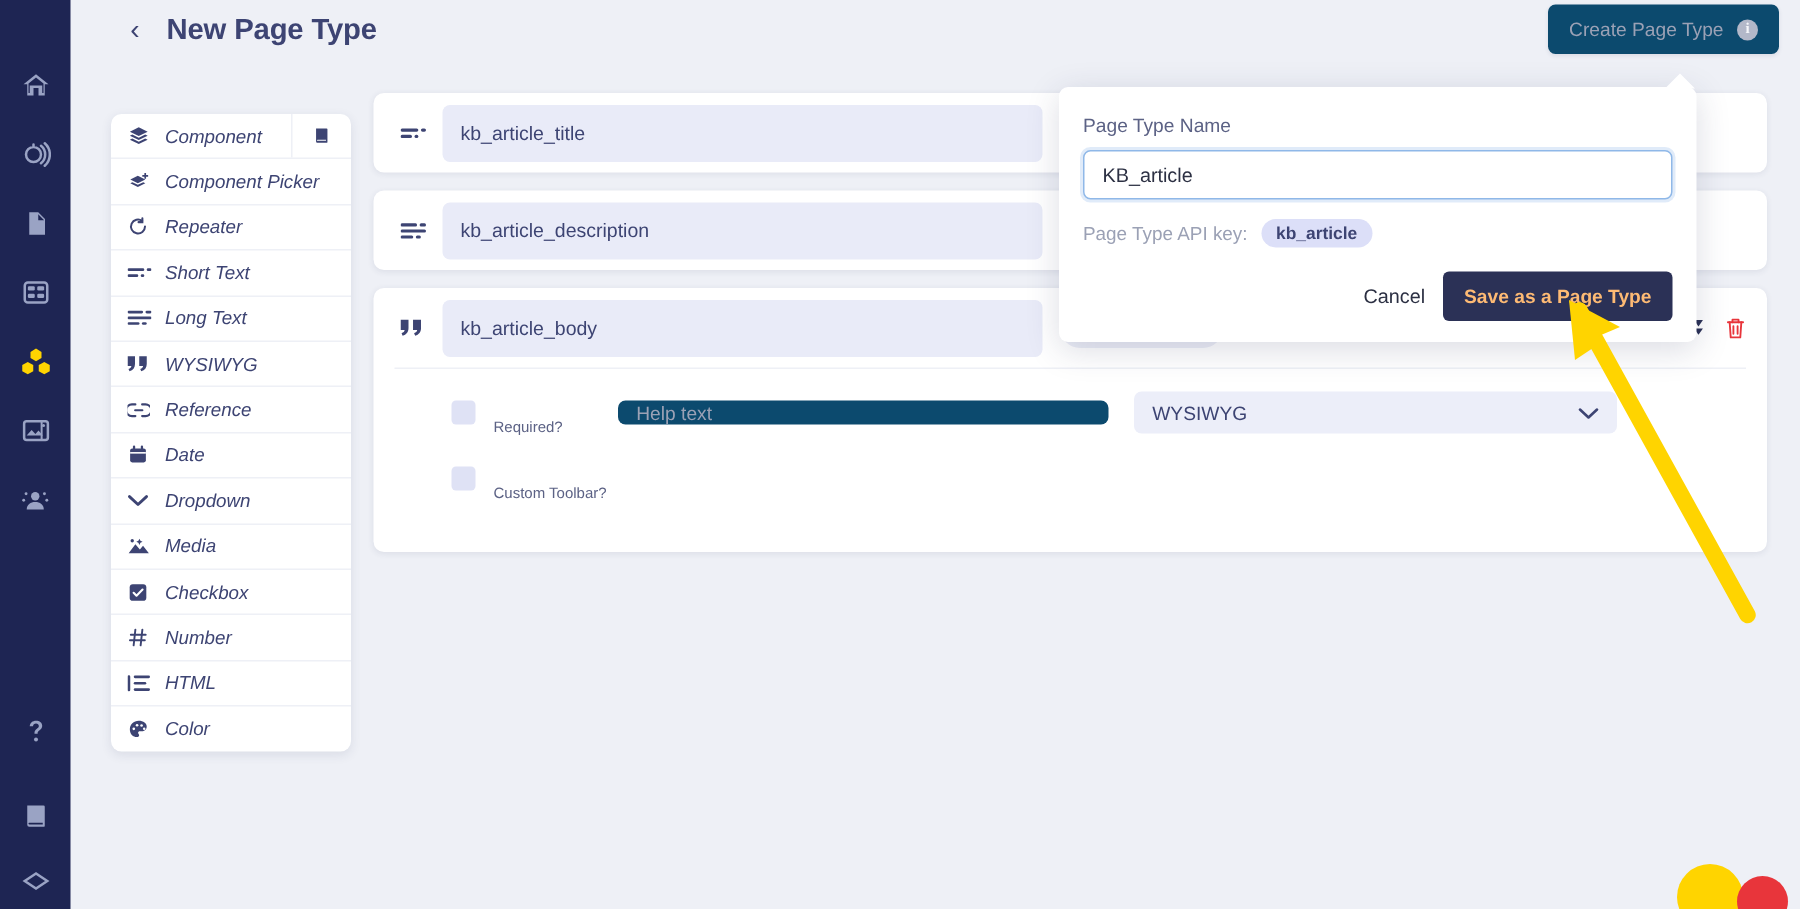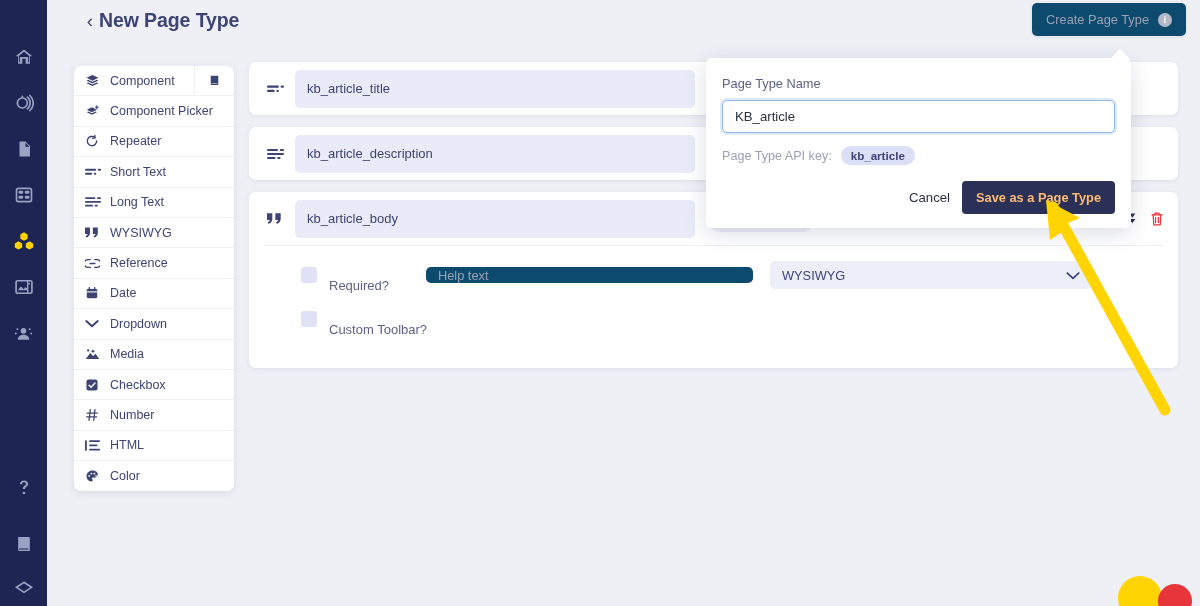--- a/index.html
+++ b/index.html
@@ -31,20 +31,21 @@
     position: absolute; left: 47px; top: 0; right: 0; height: 40px;
     display: flex; align-items: center;
   }
   .back-chev {
     margin-left: 34px; width: 18px; height: 26px;
     display: flex; align-items: center; justify-content: center;
     color: #3d4473; font-size: 19px; line-height: 1;
     cursor: pointer;
   }
   .page-title {
+    margin-left: 12px;
     font-size: 19.5px; font-weight: bold; color: #3d4473;
     letter-spacing: -0.1px;
   }
   .create-btn {
     position: absolute; right: 14px; top: 3px;
     height: 33px; padding: 0 14px;
     background: #0c4a6e; border-radius: 5px;
     display: flex; align-items: center; gap: 9px;
     box-shadow: 0 1px 3px rgba(40,50,90,.10);
     color: #9ba1b5; font-size: 12.8px; cursor: pointer;
@@ -52,24 +53,25 @@
   .info-dot {
     width: 14px; height: 14px; border-radius: 50%;
     background: #b3b8c9; color: #f5f6fa;
     font-size: 10px; font-weight: bold;
     display: flex; align-items: center; justify-content: center;
     font-family: "Liberation Serif", serif;
   }
 
   
   .palette {
-    position: absolute; left: 74px; top: 66px; width: 160px;
+    position: absolute; left: 74px; top: 76px; width: 160px;
     background: #fff; border-radius: 7px;
     box-shadow: 0 2px 7px rgba(40,50,90,.10);
     overflow: hidden;
+    font-style: italic;
   }
   .pal-row {
     display: flex; align-items: center;
     height: 30.4px; padding-left: 11px;
     border-bottom: 1px solid #eef0f6;
     color: #3d4473; font-size: 12.5px;
     cursor: pointer;
   }
   .pal-row:last-child { border-bottom: none; }
   .pal-ico {
@@ -113,21 +115,21 @@
   .f-actions { margin-left: auto; display: flex; align-items: center; gap: 13px; }
   .act { cursor: pointer; display: flex; }
   .divider-line { height: 1px; background: #eef0f6; margin: 0 14px; }
 
   .fbody { padding: 12px 14px 22px 14px; }
   .fbody-line { display: flex; align-items: center; height: 34px; margin-bottom: 10px; }
   .cbx {
     width: 16px; height: 16px; border-radius: 3px;
     background: #dfe2f5; margin-left: 38px; cursor: pointer;
   }
-  .cbx-label { margin-left: 12px; color: #5c6285; font-size: 13px; margin-top: 20px; }
+  .cbx-label { margin-left: 12px; color: #5c6285; font-size: 10px; margin-top: 20px; }
   .helptext {
     margin-left: 37px; width: 327px; height: 16px;
     background: #0c4a6e; border-radius: 5px;
     display: flex; align-items: center; padding: 0 12px;
     color: #9ba1b5; font-size: 12.8px;
   }
   .selbox {
     margin-left: 17px; width: 322px; height: 28px;
     background: #eceef9; border-radius: 5px;
     display: flex; align-items: center; padding: 0 12px;

